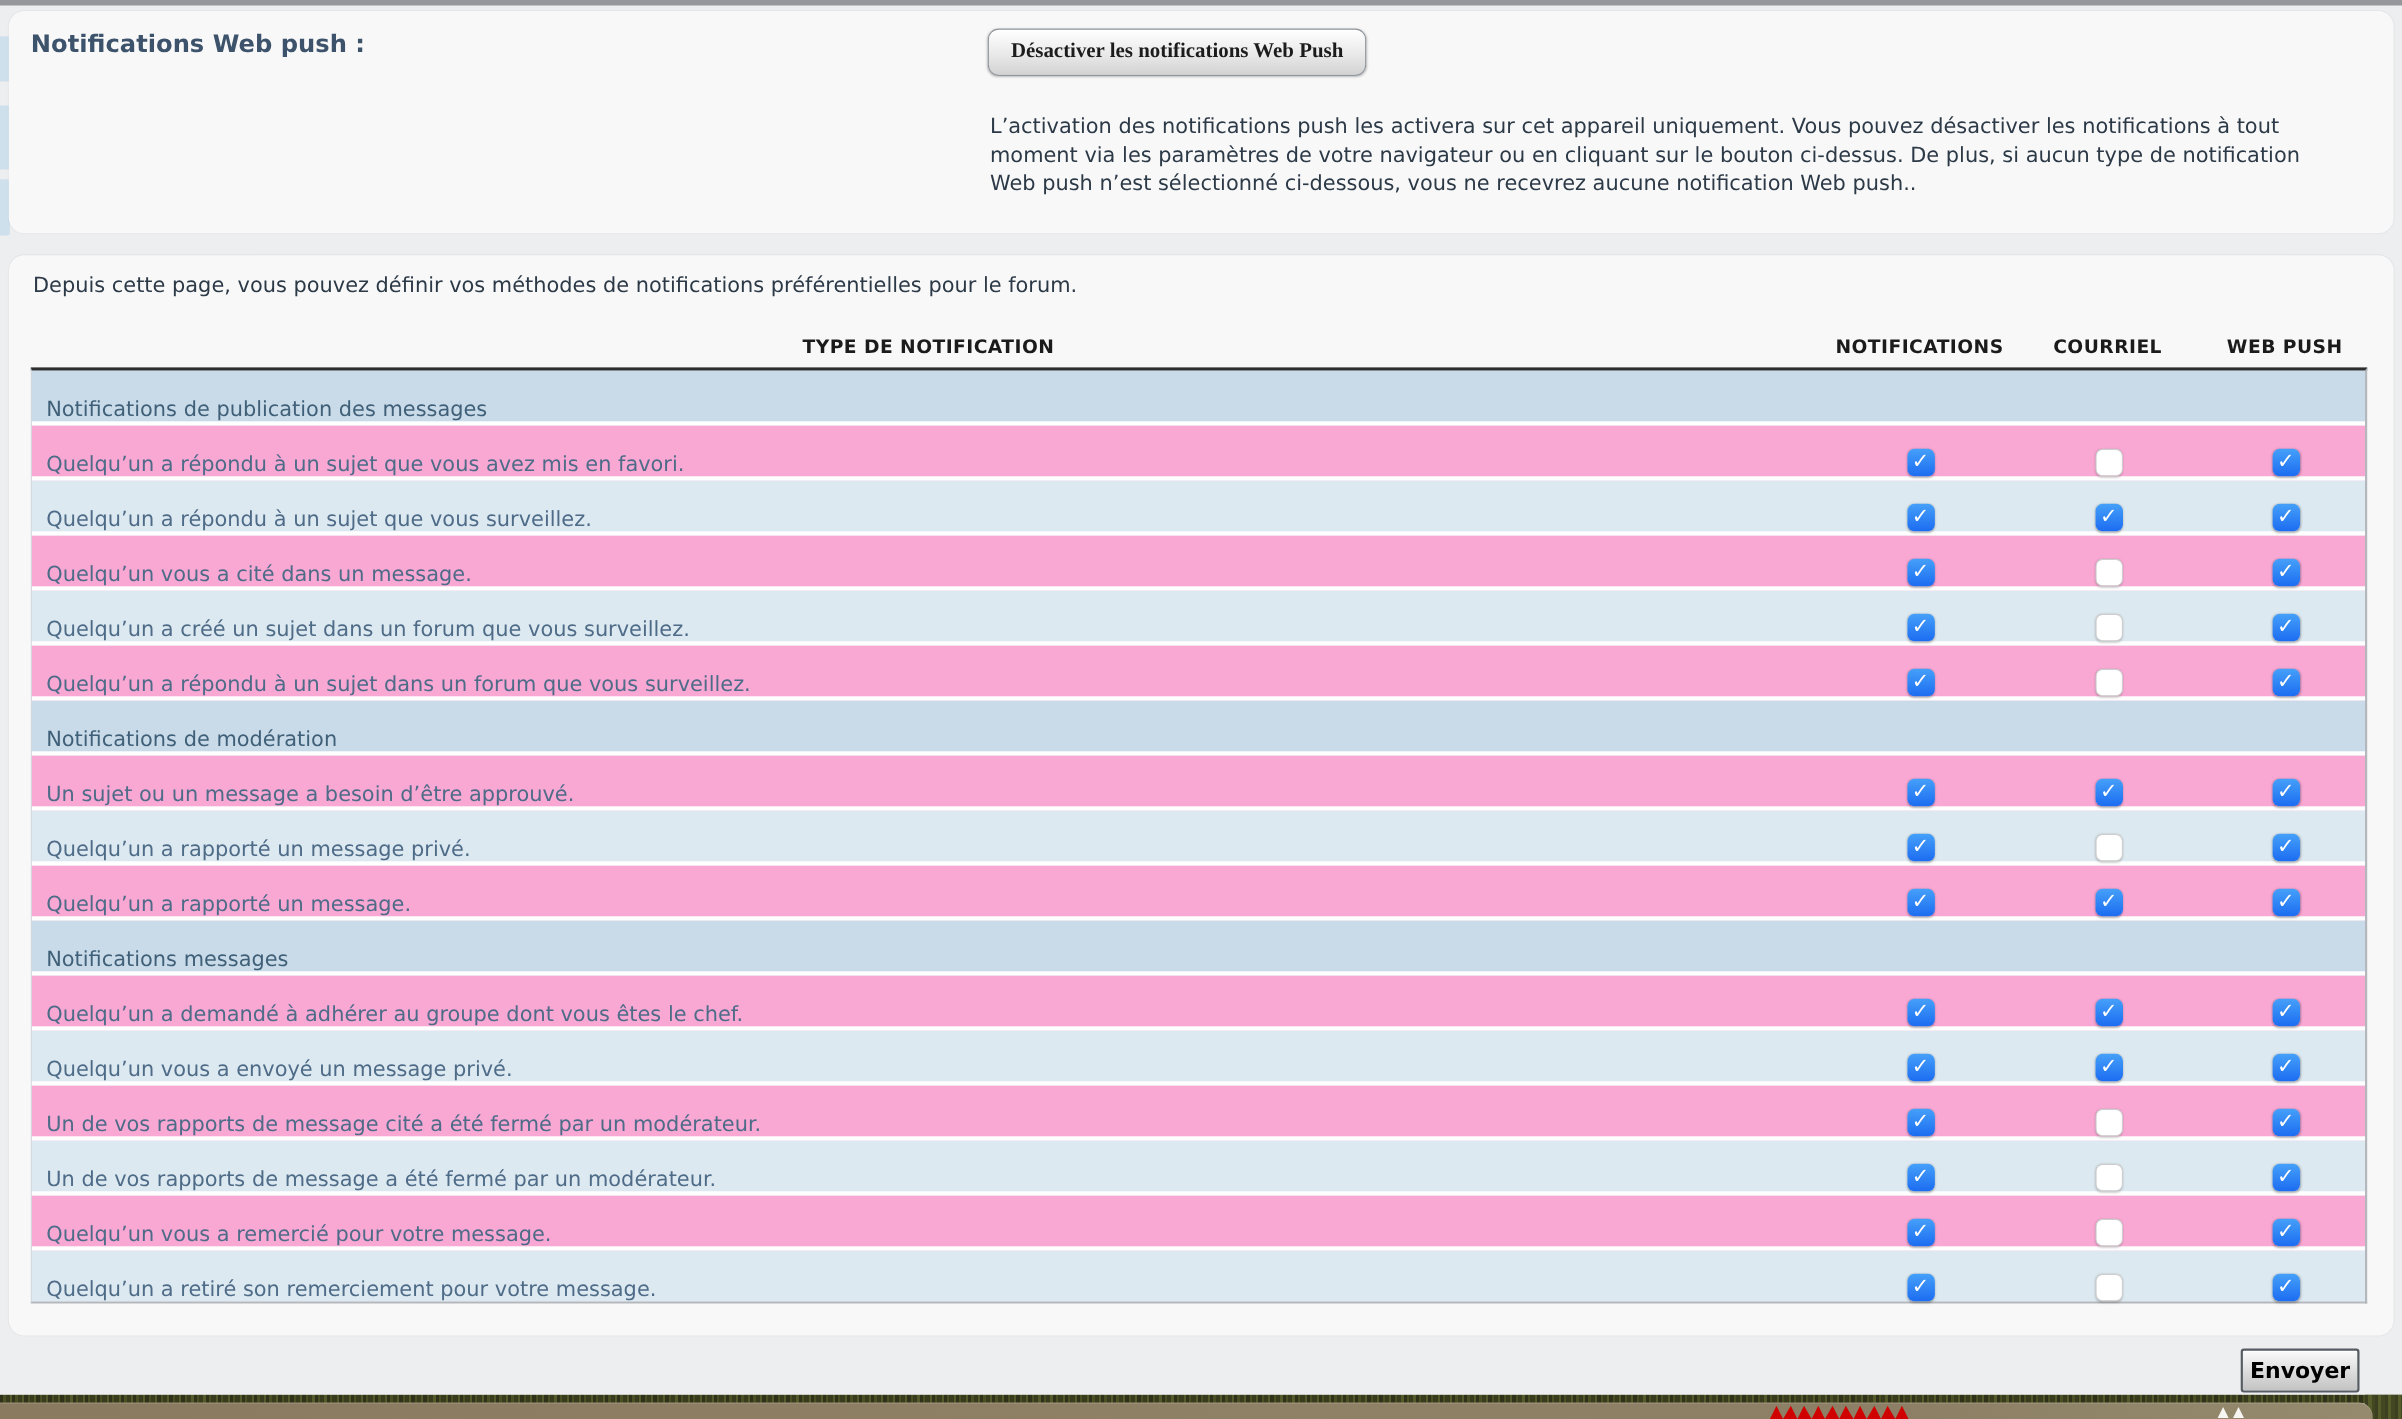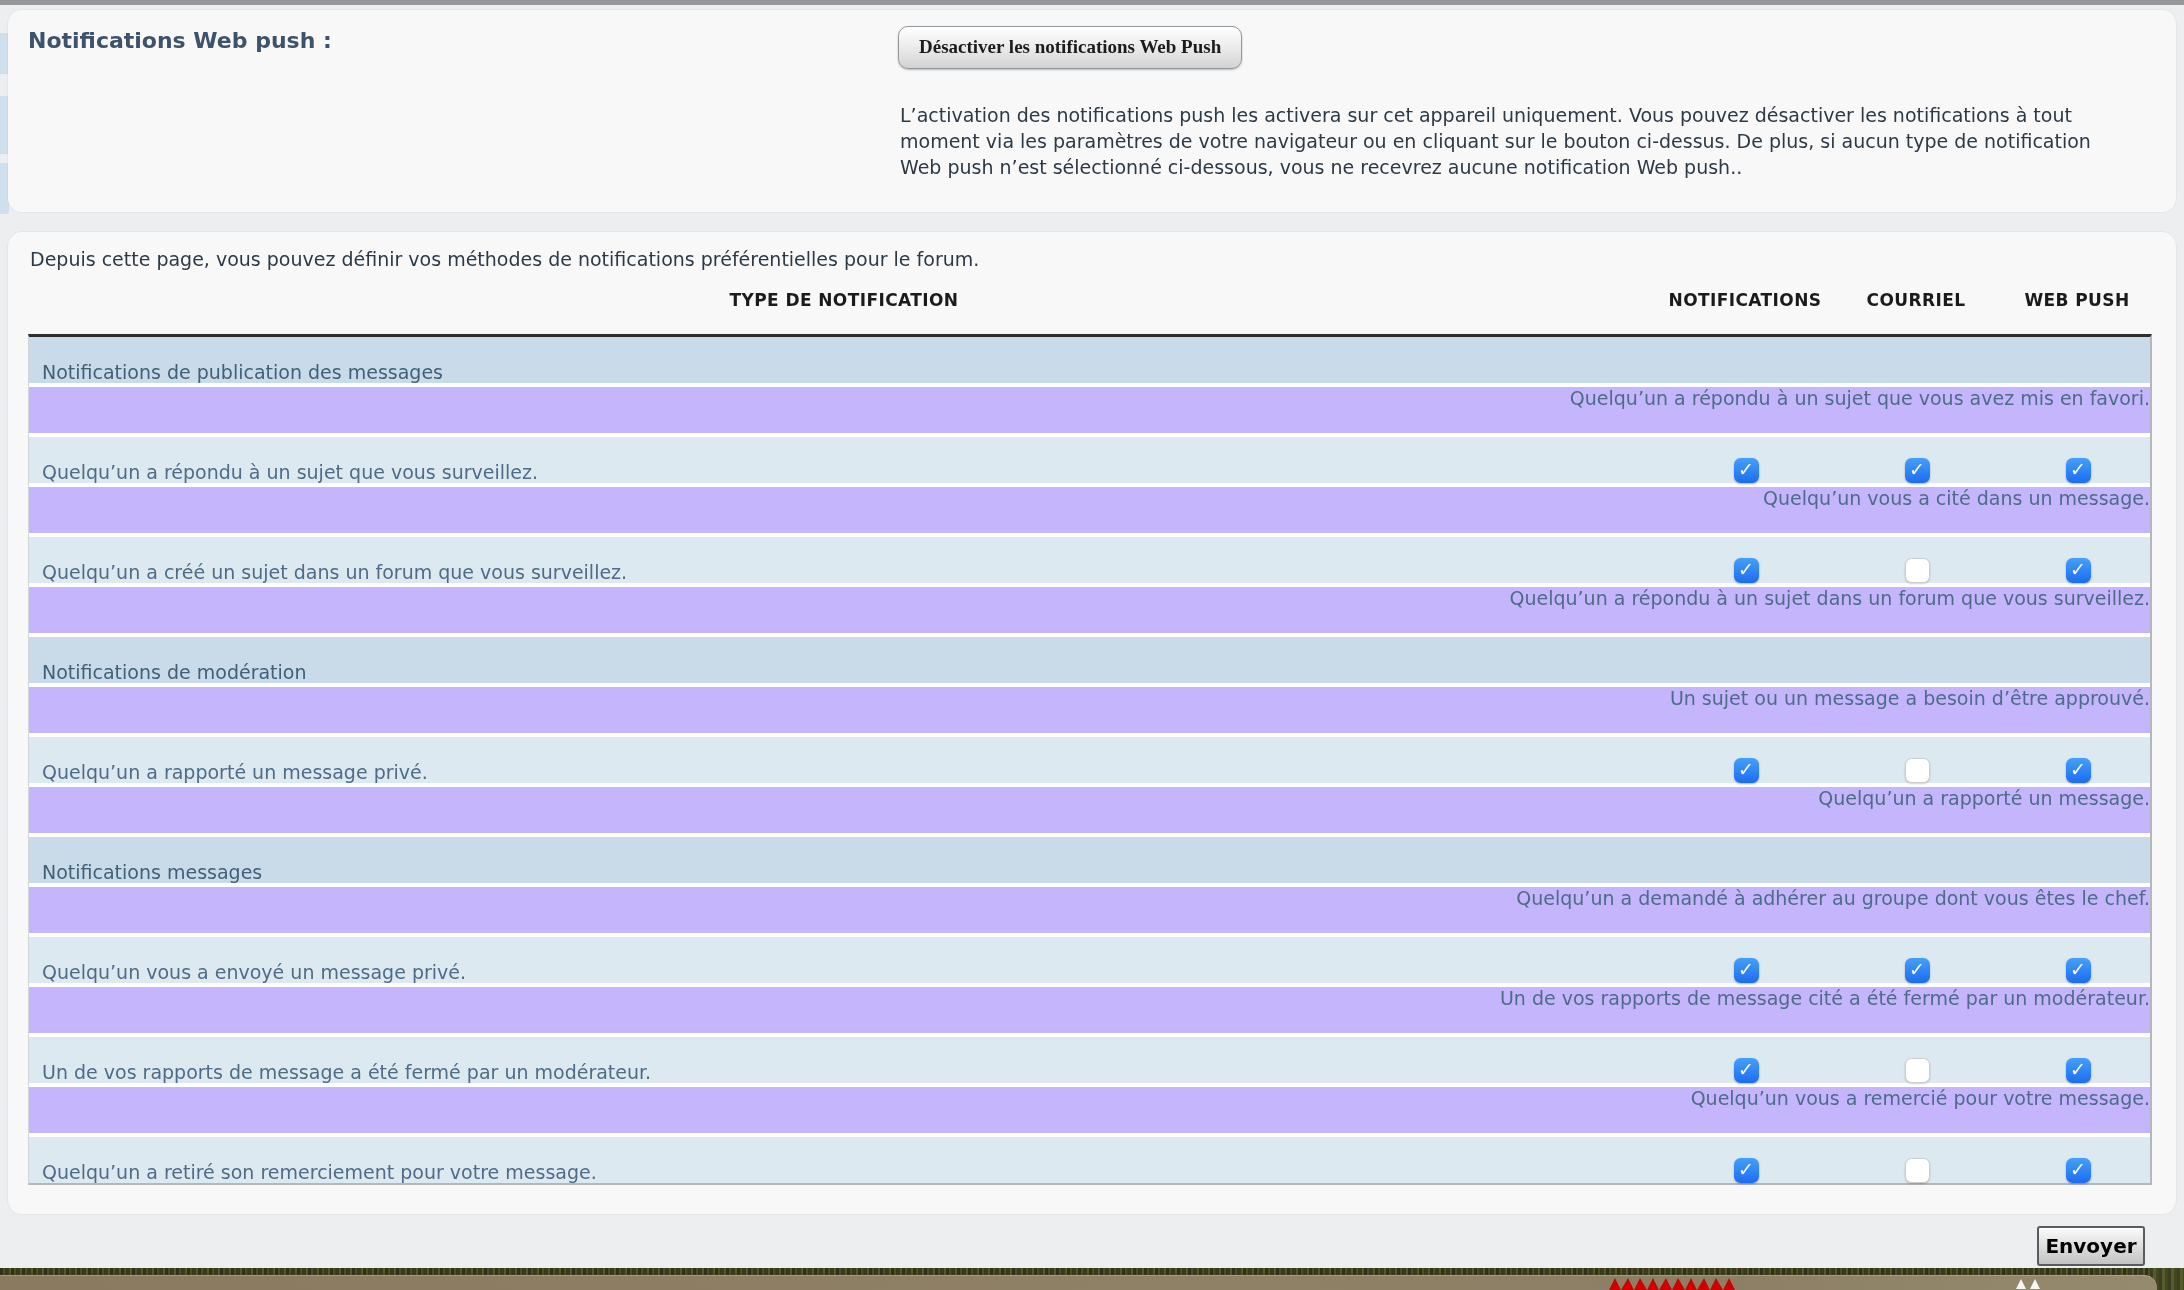--- a/index.html
+++ b/index.html
@@ -41,21 +41,21 @@
     font-size:19px;line-height:26px;color:#2c3947;
   }
 
   .intro-text{
     left:22px;top:16px;font-size:19px;color:#2c3947;
   }
 
   
   .col-headers{
     left:20px;top:58px;width:2124px;height:36px;
-    display:flex;align-items:flex-start;
+    display:flex;align-items:flex-end;
   }
   .col-headers .col{
     font-size:17px;font-weight:bold;color:#1b1b1b;letter-spacing:0.4px;
     text-align:center;
   }
   .col-type{flex:0 0 1632px;}
   .col-notif{flex:0 0 170px;}
   .col-mail{flex:0 0 172px;}
   .col-push{flex:0 0 150px;}
 
@@ -65,21 +65,21 @@
     border-right:2px solid #b4b8bc;
     border-left:1px solid #cfd6da;
     border-bottom:2px solid #b4b8bc;
     box-sizing:border-box;
   }
   .trow{
     display:flex;align-items:flex-end;height:46px;border-bottom:4px solid #fff;
   }
   .trow:last-child{border-bottom:none;}
   .trow.section{background:#c9dae8;}
-  .trow.light{background:#c4b5fd;flex-direction:column;}
+  .trow.light{background:#f9a8d4;}
   .trow.dark{background:#dde9f0;}
   .section-title{
     flex:1;padding-left:13px;font-size:19px;color:#3f6078;
   }
   .row-label{
     flex:0 0 1619px;padding-left:13px;font-size:19px;color:#4e6b88;
     white-space:nowrap;overflow:hidden;
   }
   .cb-cell{display:flex;justify-content:center;align-items:center;}
   .cb-cell.c1{flex:0 0 170px;}

